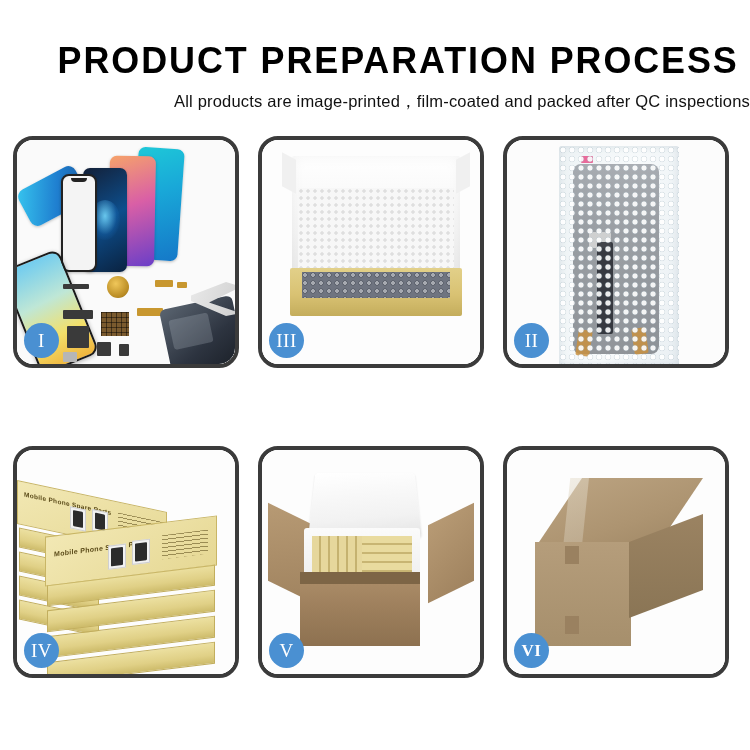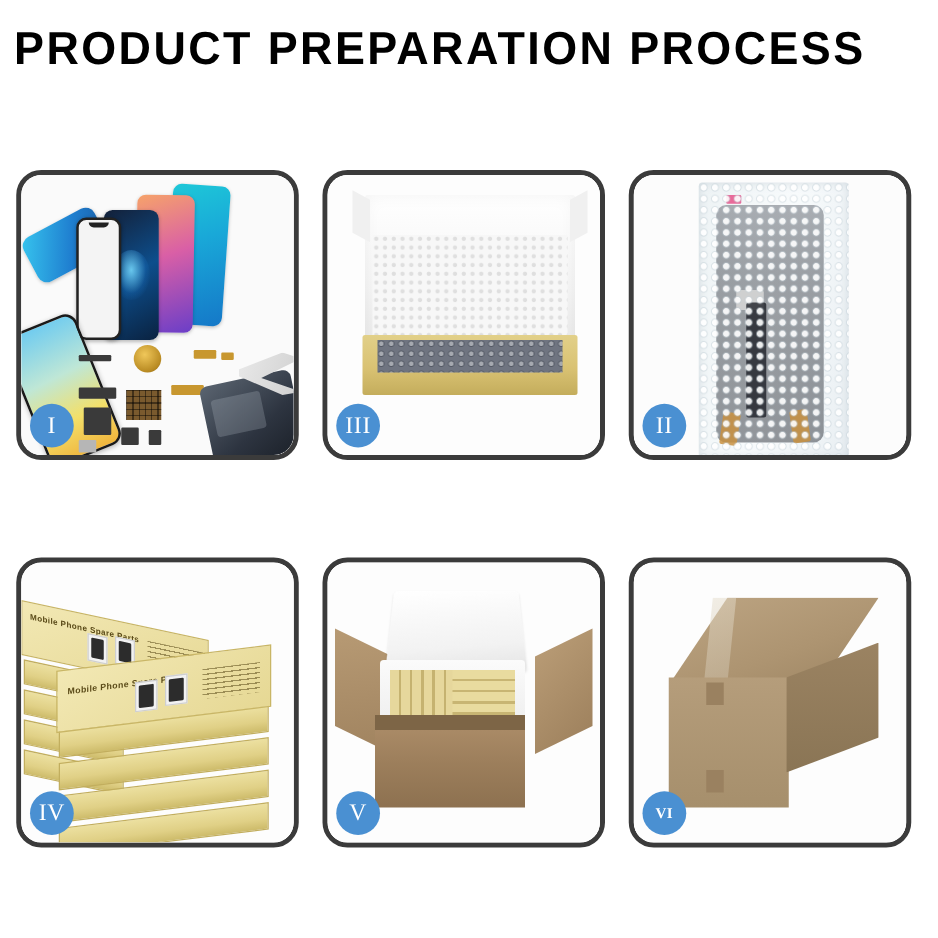--- a/index.html
+++ b/index.html
@@ -15,22 +15,22 @@
   }
   .page {
     position: relative;
     width: 750px;
     height: 750px;
     background: #ffffff;
   }
 
   
   .header {
-    padding-top: 20px;
-    text-align: left;
+    padding-top: 42px;
+    text-align: right;
   }
   .main-title {
     font-family: "Liberation Sans", sans-serif;
     font-size: 37px;
     font-weight: bold;
     color: #000000;
     letter-spacing: 2.0px;
     line-height: 1;
     margin: 0;
     transform: scaleX(0.97);
@@ -85,21 +85,21 @@
     border-radius: 50%;
     background: #4a90d2;
     color: #ffffff;
     font-family: "Liberation Serif", serif;
     font-size: 19px;
     line-height: 35px;
     text-align: center;
     letter-spacing: 0.5px;
     z-index: 20;
   }
-  .badge.wide { font-size: 12px; font-weight: bold; }
+  .badge.wide { font-size: 17px; font-weight: bold; }
 
   
   .p1-bg { position:absolute; inset:0; background:#fafafa; }
   .phone-fan { position:absolute; }
   .pf {
     position: absolute;
     border-radius: 7px;
     box-shadow: 0 1px 3px rgba(0,0,0,0.25);
   }
   .pf1 { left:118px; top:8px;  width:46px; height:112px;
@@ -345,20 +345,21 @@
     background:#9a8160;
   }
 </style>
 </head>
 <body>
 
 <div class="page">
 
   <div class="header">
     <div class="main-title">PRODUCT PREPARATION PROCESS</div>
+    <div class="sub-title">All products are image-printed，film-coated and packed after QC inspections</div>
   </div>
 
   <div class="grid">
 
     <div class="panel">
       <div class="panel-inner">
         <div class="p1-bg"></div>
         <div class="phone-blue-flat"></div>
         <div class="phone-fan">
           <div class="pf pf1"></div>

